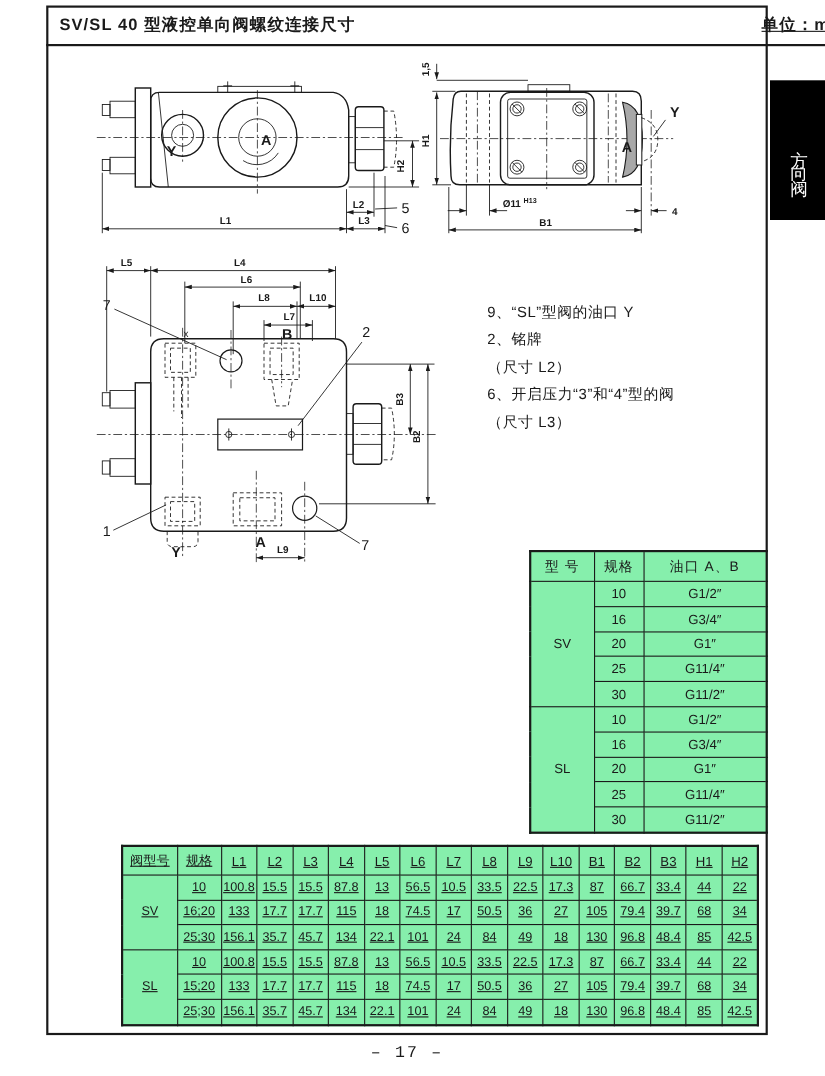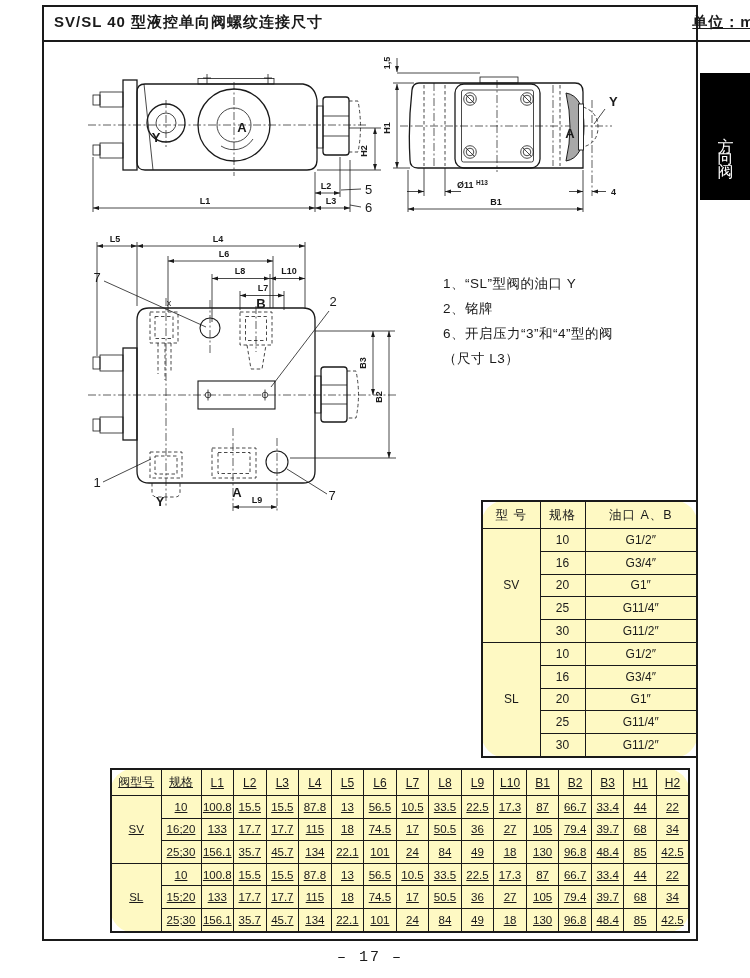--- a/index.html
+++ b/index.html
@@ -14,21 +14,21 @@
     padding:0 12px 0 12px;}
   .header-title{font-size:15px;font-weight:700;letter-spacing:1px;}
   .header-unit{font-size:15px;font-weight:700;letter-spacing:1px;text-decoration:underline;}
   .side-tab{position:absolute;left:700px;top:73px;width:50px;height:127px;background:#000;
     display:flex;align-items:center;justify-content:center;}
   .side-tab span{writing-mode:vertical-rl;text-orientation:upright;color:#fff;
     font-size:16px;letter-spacing:13px;margin-bottom:-13px;}
   .notes{position:absolute;left:443px;top:271px;width:290px;font-size:13.5px;line-height:25px;
     letter-spacing:0.5px;}
   .notes div{white-space:nowrap;}
-  table{border-collapse:collapse;table-layout:fixed;background:#fef9c3;border-radius:25px;}
+  table{border-collapse:collapse;table-layout:fixed;background:#86efac;}
   th,td{border:1px solid #1a1a1a;text-align:center;vertical-align:middle;padding:0;font-weight:400;}
   .port-table{position:absolute;left:481px;top:500px;width:215px;border:2px solid #1a1a1a;font-size:12px;}
   .port-table th{height:26px;font-size:12.5px;letter-spacing:1px;}
   .port-table td{height:21.8px;}
   .dim-table{position:absolute;left:110px;top:768px;width:580px;border:2px solid #1a1a1a;font-size:11.5px;text-decoration:underline;}
   .dim-table th{height:25px;font-size:12px;}
   .dim-table td{height:21.6px;}
   .footer{position:absolute;left:42px;top:949px;width:656px;text-align:center;
     font-family:Liberation Mono, monospace;font-size:15px;letter-spacing:2px;}
   .d-svg{position:absolute;}
@@ -263,22 +263,23 @@
     <line x1="315" y1="331" x2="395" y2="331" class="tl"></line>
     <line x1="373" y1="331" x2="373" y2="395" class="dl" marker-start="url(#ah2)" marker-end="url(#ah2)"></line>
     <text x="366" y="363" class="dim" text-anchor="middle" transform="rotate(-90 366 363)">B3</text>
     <line x1="290" y1="458" x2="396" y2="458" class="tl"></line>
     <line x1="389" y1="331" x2="389" y2="458" class="dl" marker-start="url(#ah2)" marker-end="url(#ah2)"></line>
     <text x="382" y="397" class="dim" text-anchor="middle" transform="rotate(-90 382 397)">B2</text>
   </g>
 </svg>
 
 <div class="notes">
-  <div>1、“SL”型阀的油口 Y</div>
+  <div>9、“SL”型阀的油口 Y</div>
   <div>2、铭牌</div>
+  <div>（尺寸 L2）</div>
   <div>6、开启压力“3”和“4”型的阀</div>
   <div>（尺寸 L3）</div>
 </div>
 
 <table class="port-table">
   <colgroup>
       <col style="width:58px">
       <col style="width:45px">
       <col style="width:112px">
     </colgroup>

